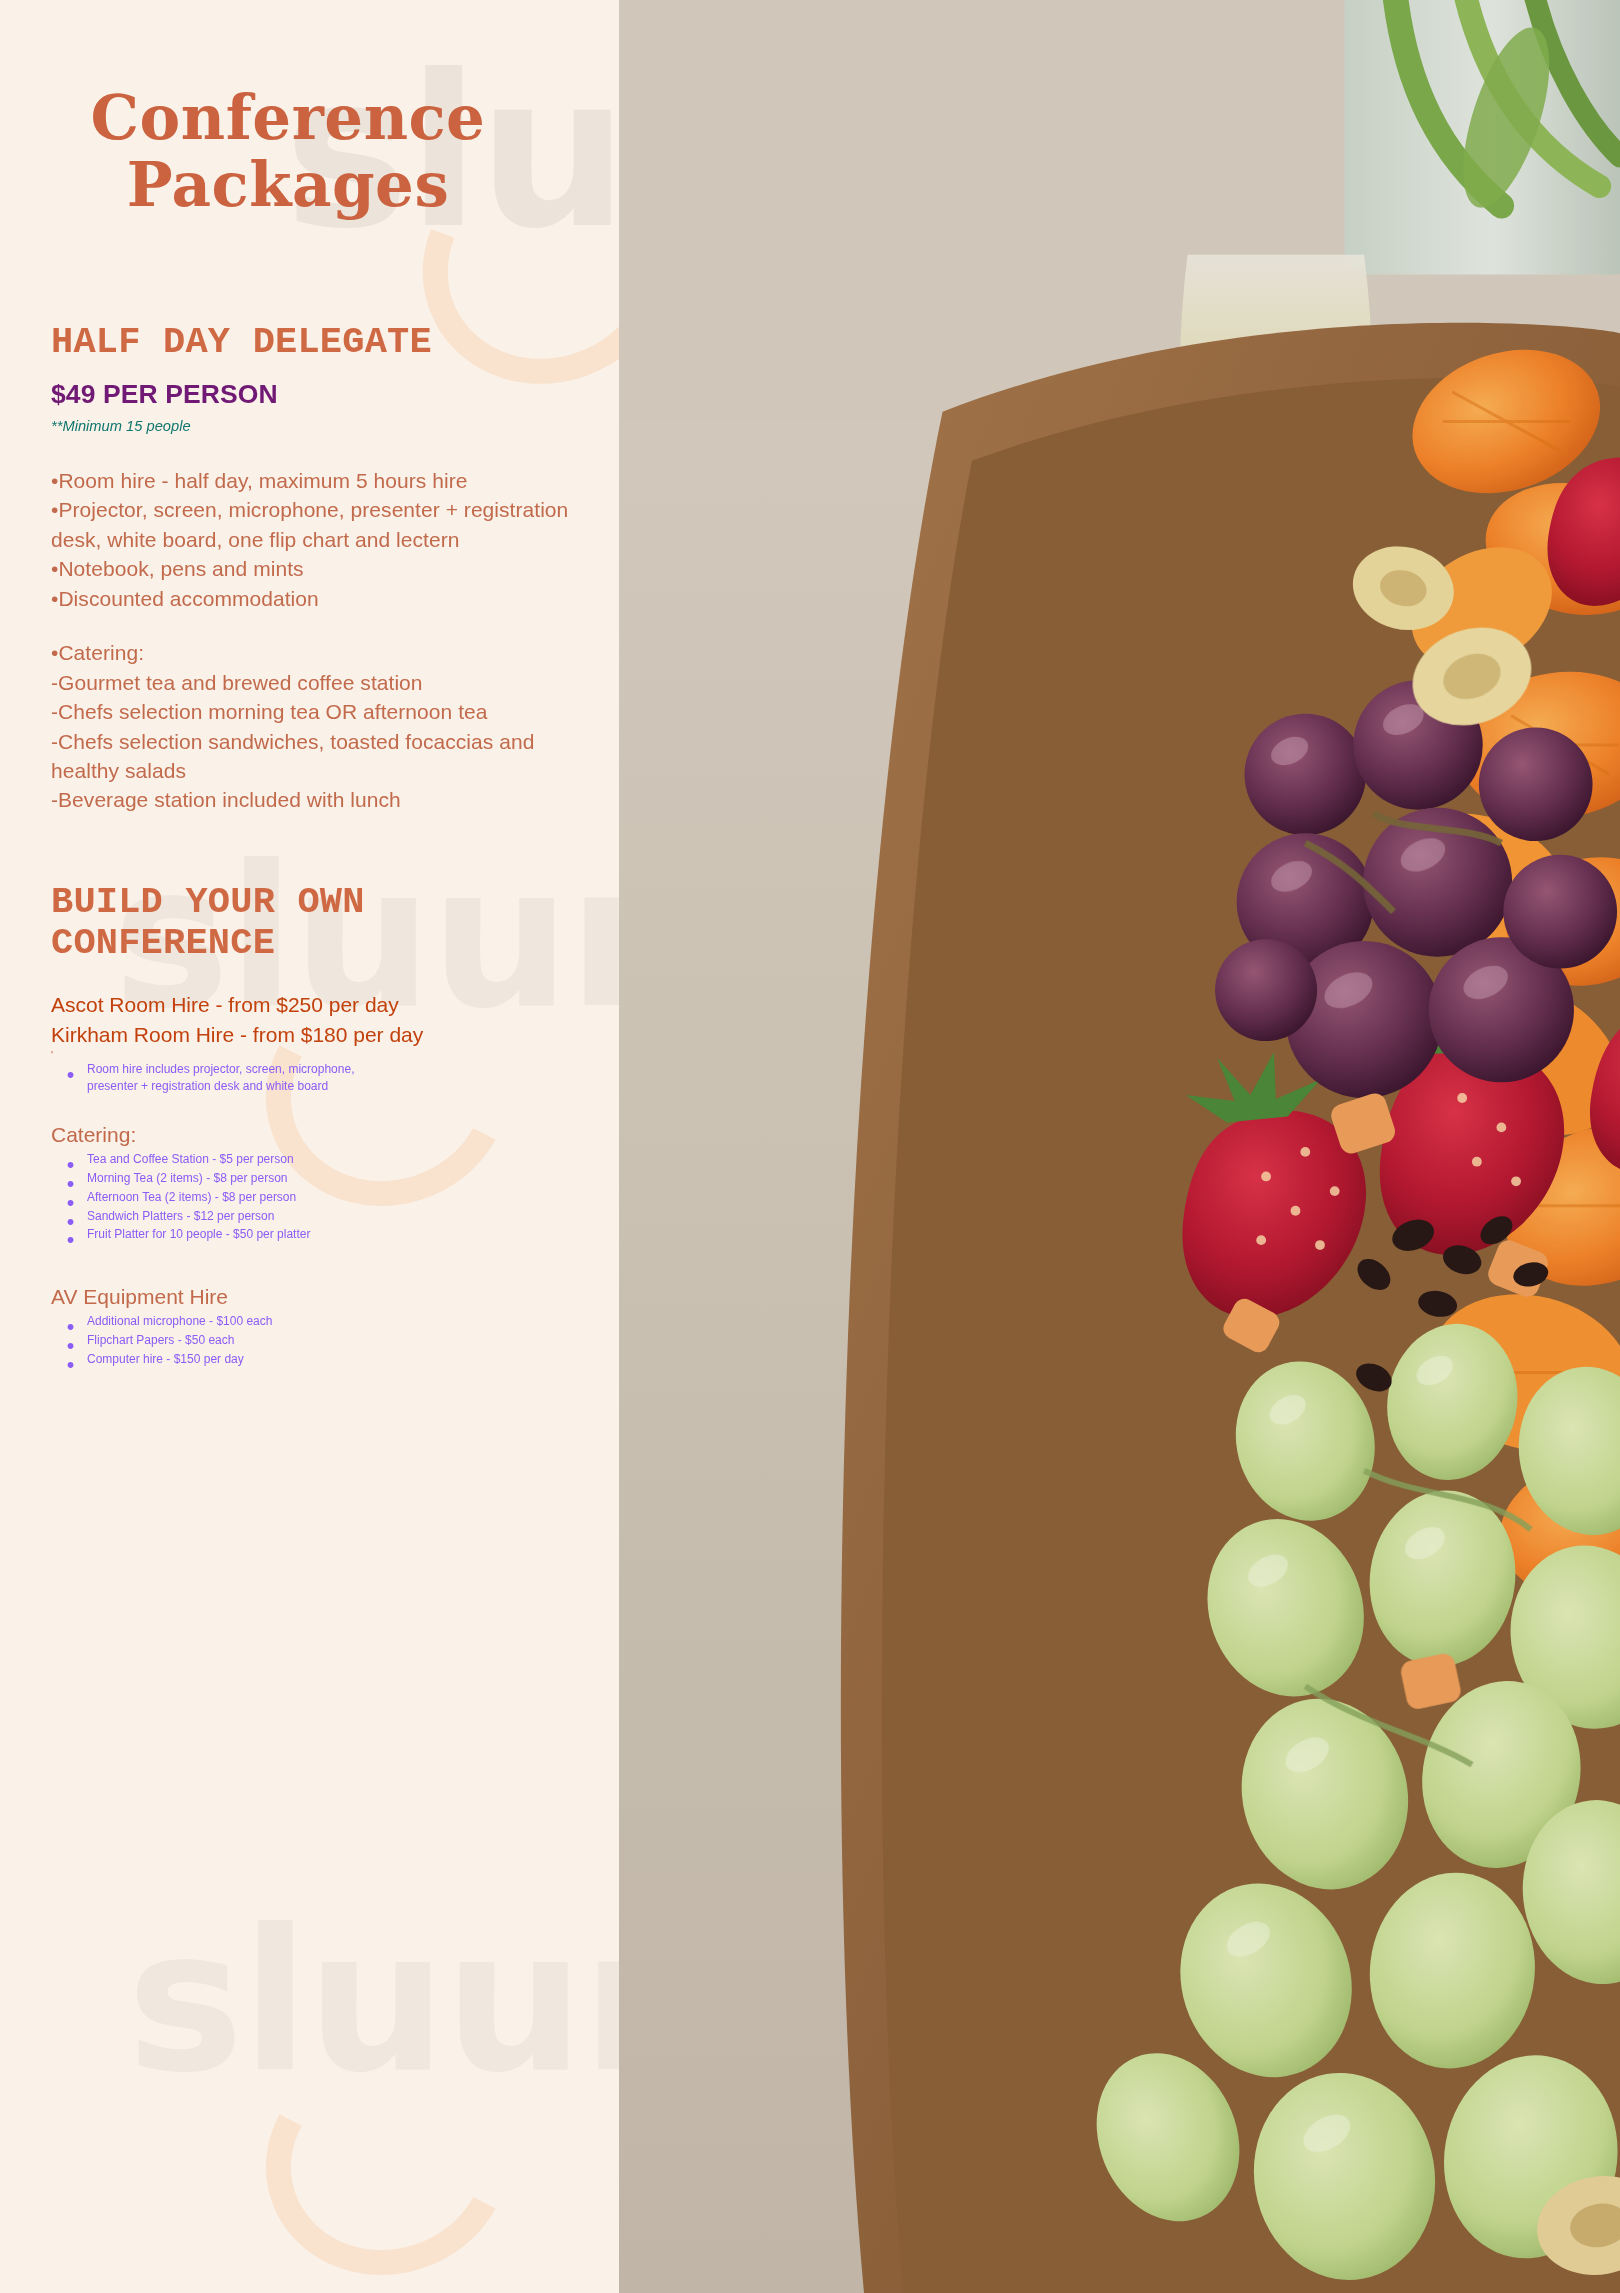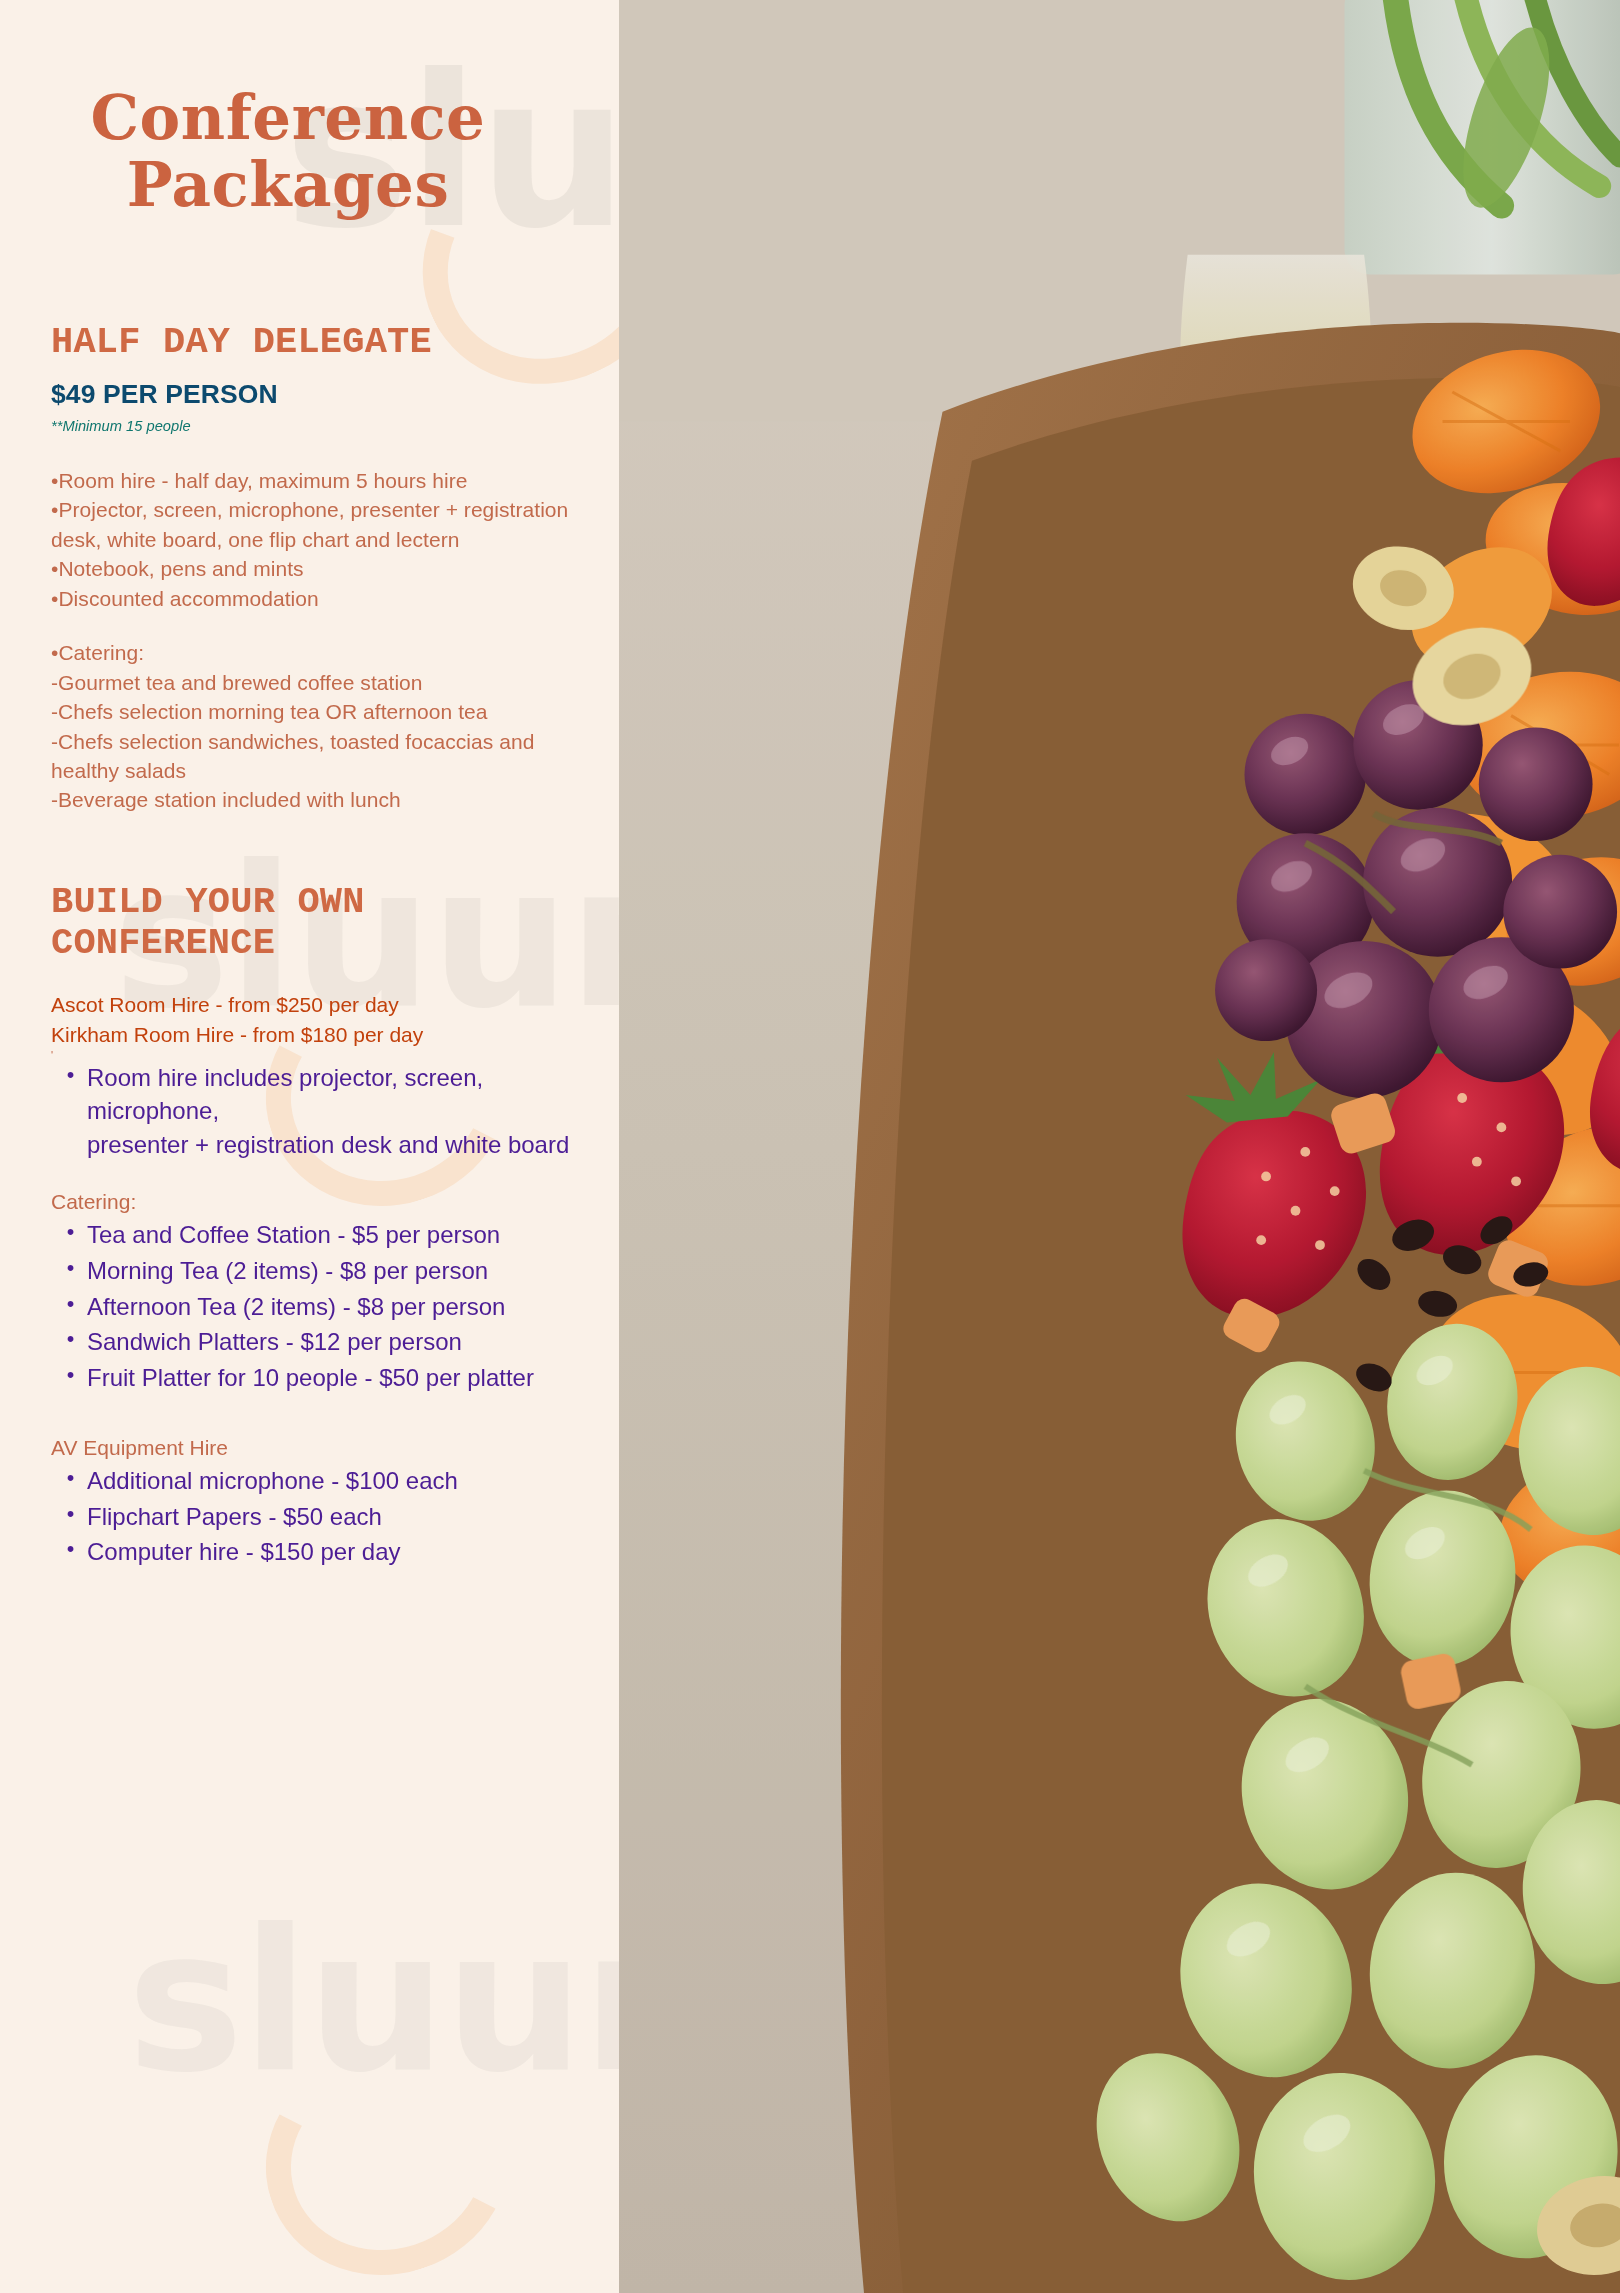--- a/index.html
+++ b/index.html
@@ -76,21 +76,21 @@
   h2.section-h {
     color:#cf6944;
     font-weight:bold;
     font-size:37px;
     line-height:1.12;
     letter-spacing:0.2px;
     font-family:Liberation Mono, monospace;
   }
   .h-half { margin-top:108px; }
   .price {
-    color:#0c4a6e;
+    color:#701a75;
     font-weight:bold;
     font-size:26.5px;
     margin-top:15.7px;
     letter-spacing:0.1px;
   }
   .minnote {
     color:#0f766e;
     font-size:14.7px;
     margin-top:7.8px;
     font-style:italic;
@@ -123,22 +123,22 @@
     line-height:0.6;
     margin-top:2px;
   }
 
   ul.dot {
     list-style:none;
     margin-top:2px;
   }
   ul.dot li {
     position:relative;
-    color:#4c1d95;
-    font-size:24px;
+    color:#8b5cf6;
+    font-size:12px;
     line-height:1.40;
     padding-left:36px;
     margin-bottom:2px;
   }
   ul.dot li::before {
     content:"•";
     position:absolute;
     left:15.7px; top:-1px;
     font-size:21.6px;
   }

